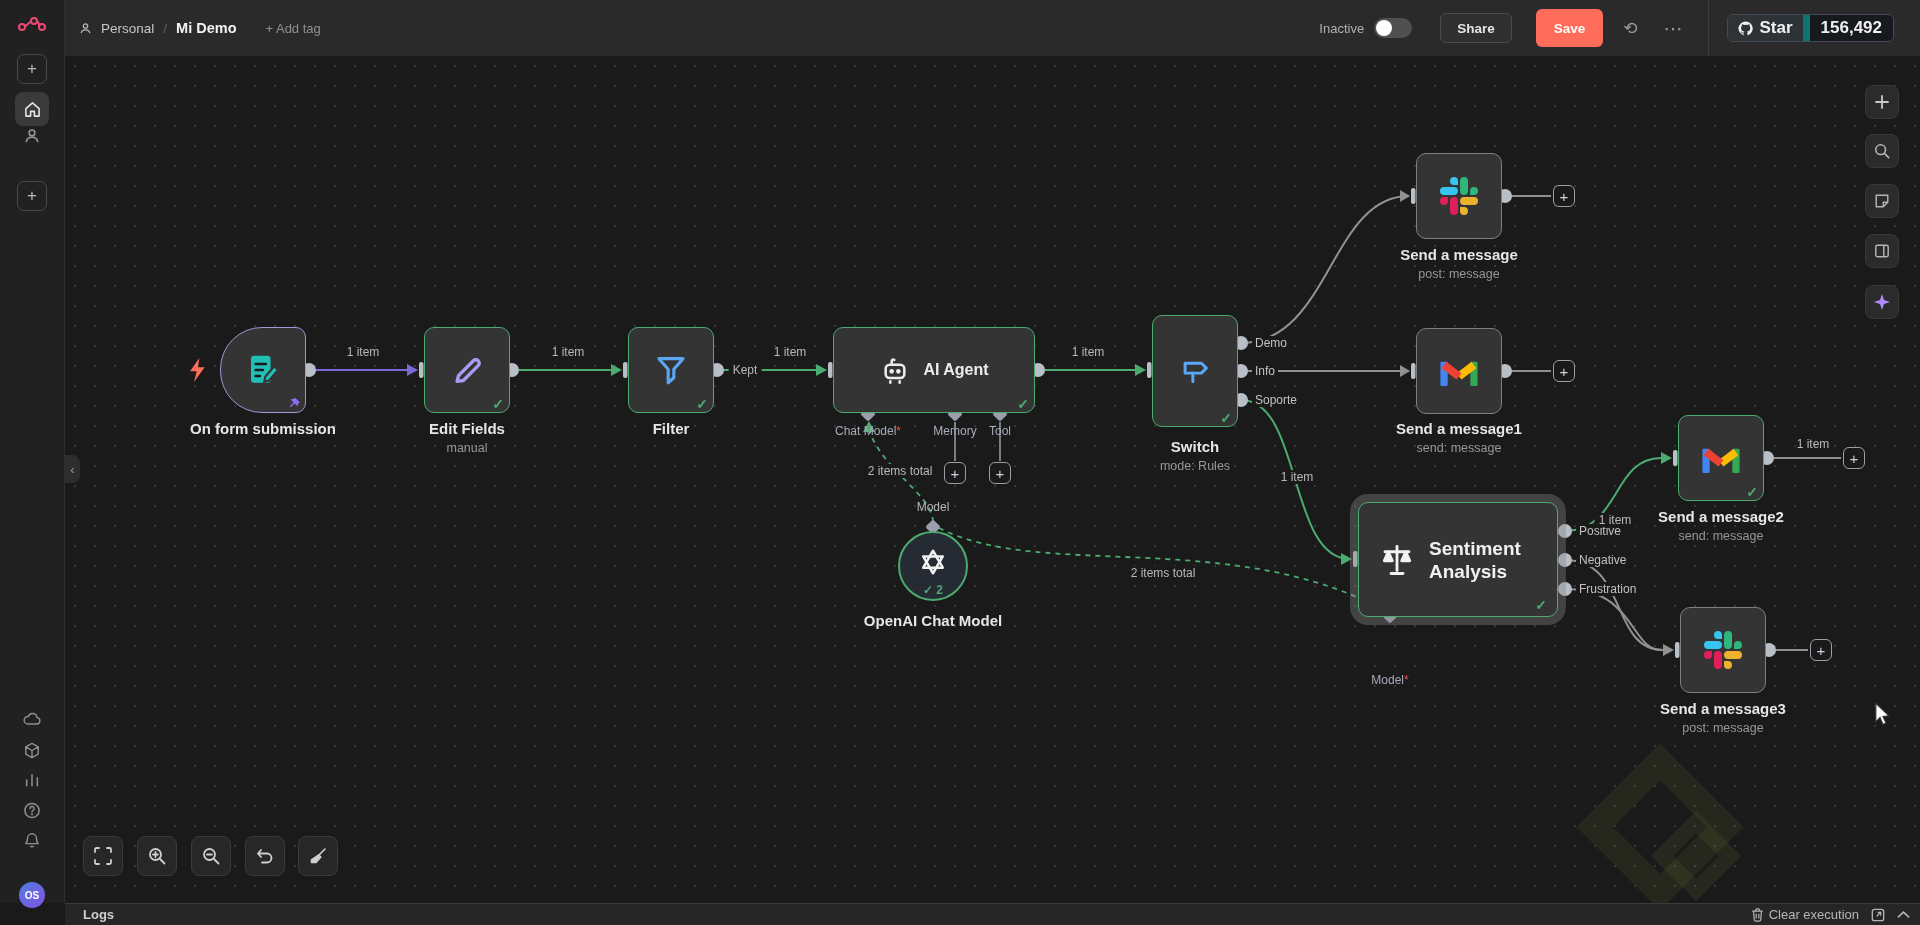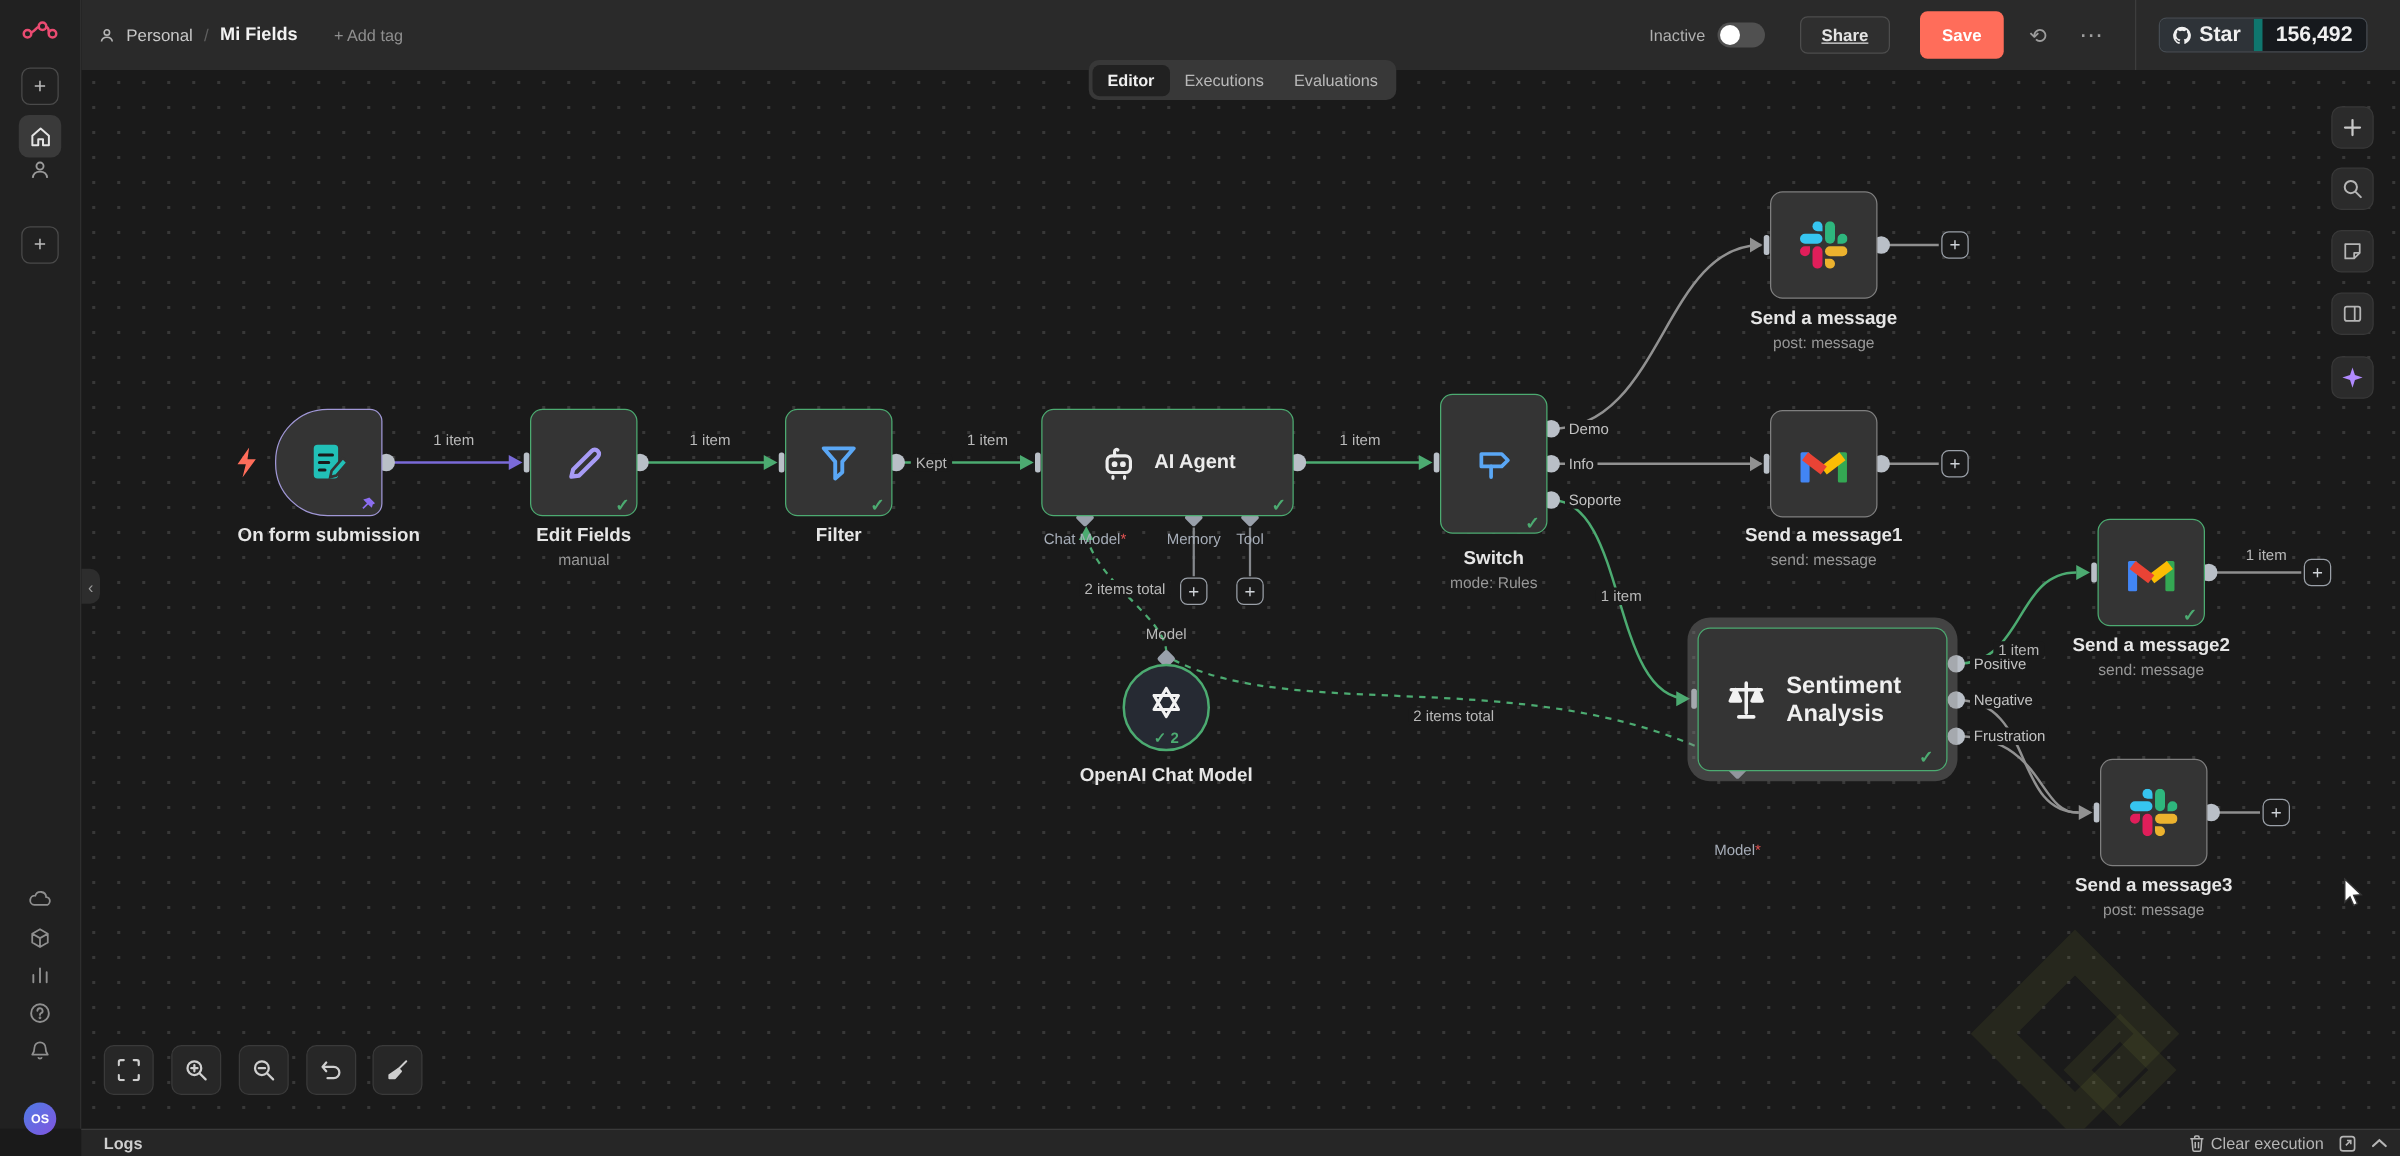--- a/index.html
+++ b/index.html
@@ -19,21 +19,21 @@
 
   
   .crumb { display:flex; align-items:center; gap:9px; margin-left:14px; font-size:13.5px; color:#c7c7c7; }
   .crumb .wf { font-size:14.5px; font-weight:700; color:#f2f2f2; }
   .crumb .sep { color:#5f5f5f; }
   .crumb .addtag { color:#8f8f8f; font-size:13px; margin-left:20px; }
   .hright { position:absolute; right:0; top:0; height:56px; display:flex; align-items:center; }
   .toggle { width:38px; height:20px; border-radius:10px; background:#505050; position:relative; }
   .toggle .knob { position:absolute; left:2px; top:2px; width:16px; height:16px; border-radius:50%; background:#fff; }
   .btn-share { height:30px; padding:0 16px; background:#2f2f2f; border:1px solid #4d4d4d; border-radius:6px;
-    color:#e4e4e4; font-size:13.5px; font-weight:600; display:flex; align-items:center;text-decoration:underline; }
+    color:#e4e4e4; font-size:13.5px; font-weight:600; display:flex; align-items:center; }
   .btn-save { height:38px; padding:0 18px; background:#ff6d5a; border-radius:6px; color:#fff; font-size:13.5px;
     font-weight:700; display:flex; align-items:center; }
   .hicon { color:#9d9d9d; font-size:17px; }
   .ghwrap { display:flex; height:28px; border:1px solid #454b52; border-radius:6px; overflow:hidden; font-size:17px; font-weight:700; color:#f0f0f0; }
   .ghl { background:#2e3338; display:flex; align-items:center; gap:6px; padding:0 10px; }
   .ghr { background:#16191d; display:flex; align-items:center; padding:0 11px; border-left:7px solid #0f766e; }
 
   
   #tabs { left:871px; top:48px; width:246px; height:32px; background:#383838; border-radius:8px; z-index:35;
     display:flex; align-items:center; padding:3px; font-size:13px; color:#b9b9b9; }
@@ -488,21 +488,21 @@
   <div id="header" class="abs">
     <div class="crumb">
       <span>
         <svg class="icon" width="13" height="13" viewBox="0 0 18 18" fill="none" stroke="#b5b5b5" stroke-width="1.8">
             <circle cx="9" cy="5.5" r="3"></circle>
             <path d="M3 15.5 C3.5 12 6.5 10.8 9 10.8 C11.5 10.8 14.5 12 15 15.5"></path>
           </svg>
       </span>
       <span>Personal</span>
       <span class="sep">/</span>
-      <span class="wf">Mi Fields</span>
+      <span class="wf">Mi Demo</span>
       <span class="addtag">+ Add tag</span>
     </div>
     <div class="hright">
       <span style="color:#b0b0b0;font-size:13px;margin-right:10px;">Inactive</span>
       <span class="toggle" style="margin-right:28px;">
           <span class="knob"></span>
         </span>
       <span class="btn-share" style="margin-right:24px;">Share</span>
       <span class="btn-save" style="margin-right:20px;">Save</span>
       <span class="hicon" style="margin-right:26px;">⟲</span>
@@ -515,25 +515,20 @@
                 <path d="M8 .5a7.5 7.5 0 0 0-2.4 14.6c.4.1.5-.2.5-.4v-1.4c-2 .4-2.5-.9-2.5-.9-.3-.9-.8-1.1-.8-1.1-.7-.5 0-.5 0-.5.8.1 1.2.8 1.2.8.7 1.2 1.8.9 2.3.7 0-.5.3-.9.5-1.1-1.7-.2-3.5-.9-3.5-3.8 0-.8.3-1.5.8-2-.1-.2-.3-1 .1-2 0 0 .6-.2 2.1.8a7 7 0 0 1 3.8 0c1.4-1 2.1-.8 2.1-.8.4 1 .2 1.8.1 2 .5.5.8 1.2.8 2 0 2.9-1.8 3.6-3.5 3.8.3.2.5.7.5 1.4v2.1c0 .2.1.5.5.4A7.5 7.5 0 0 0 8 .5Z" fill="#f0f0f0"></path>
               </svg>
           </span>
           <span>Star</span>
         </span>
         <span class="ghr">156,492</span>
       </span>
     </div>
   </div>
 
-  <div id="tabs" class="abs">
-    <span class="tab active">Editor</span>
-    <span class="tab">Executions</span>
-    <span class="tab">Evaluations</span>
-  </div>
 
   <div id="logsbar" class="abs">
     <span class="logs-title">Logs</span>
     <span class="logs-right">
       <span style="display:flex;align-items:center;gap:5px;">
         <svg class="icon" width="13" height="14" viewBox="0 0 14 16" fill="none" stroke="#b5b5b5" stroke-width="1.4">
             <path d="M1 3.5h12 M5 3.5V2a1 1 0 0 1 1-1h2a1 1 0 0 1 1 1v1.5 M2.5 3.5l.8 10a1.5 1.5 0 0 0 1.5 1.4h4.4a1.5 1.5 0 0 0 1.5-1.4l.8-10 M5.5 6.5v5.5 M8.5 6.5v5.5"></path>
           </svg>
         <span>Clear execution</span>
       </span>

